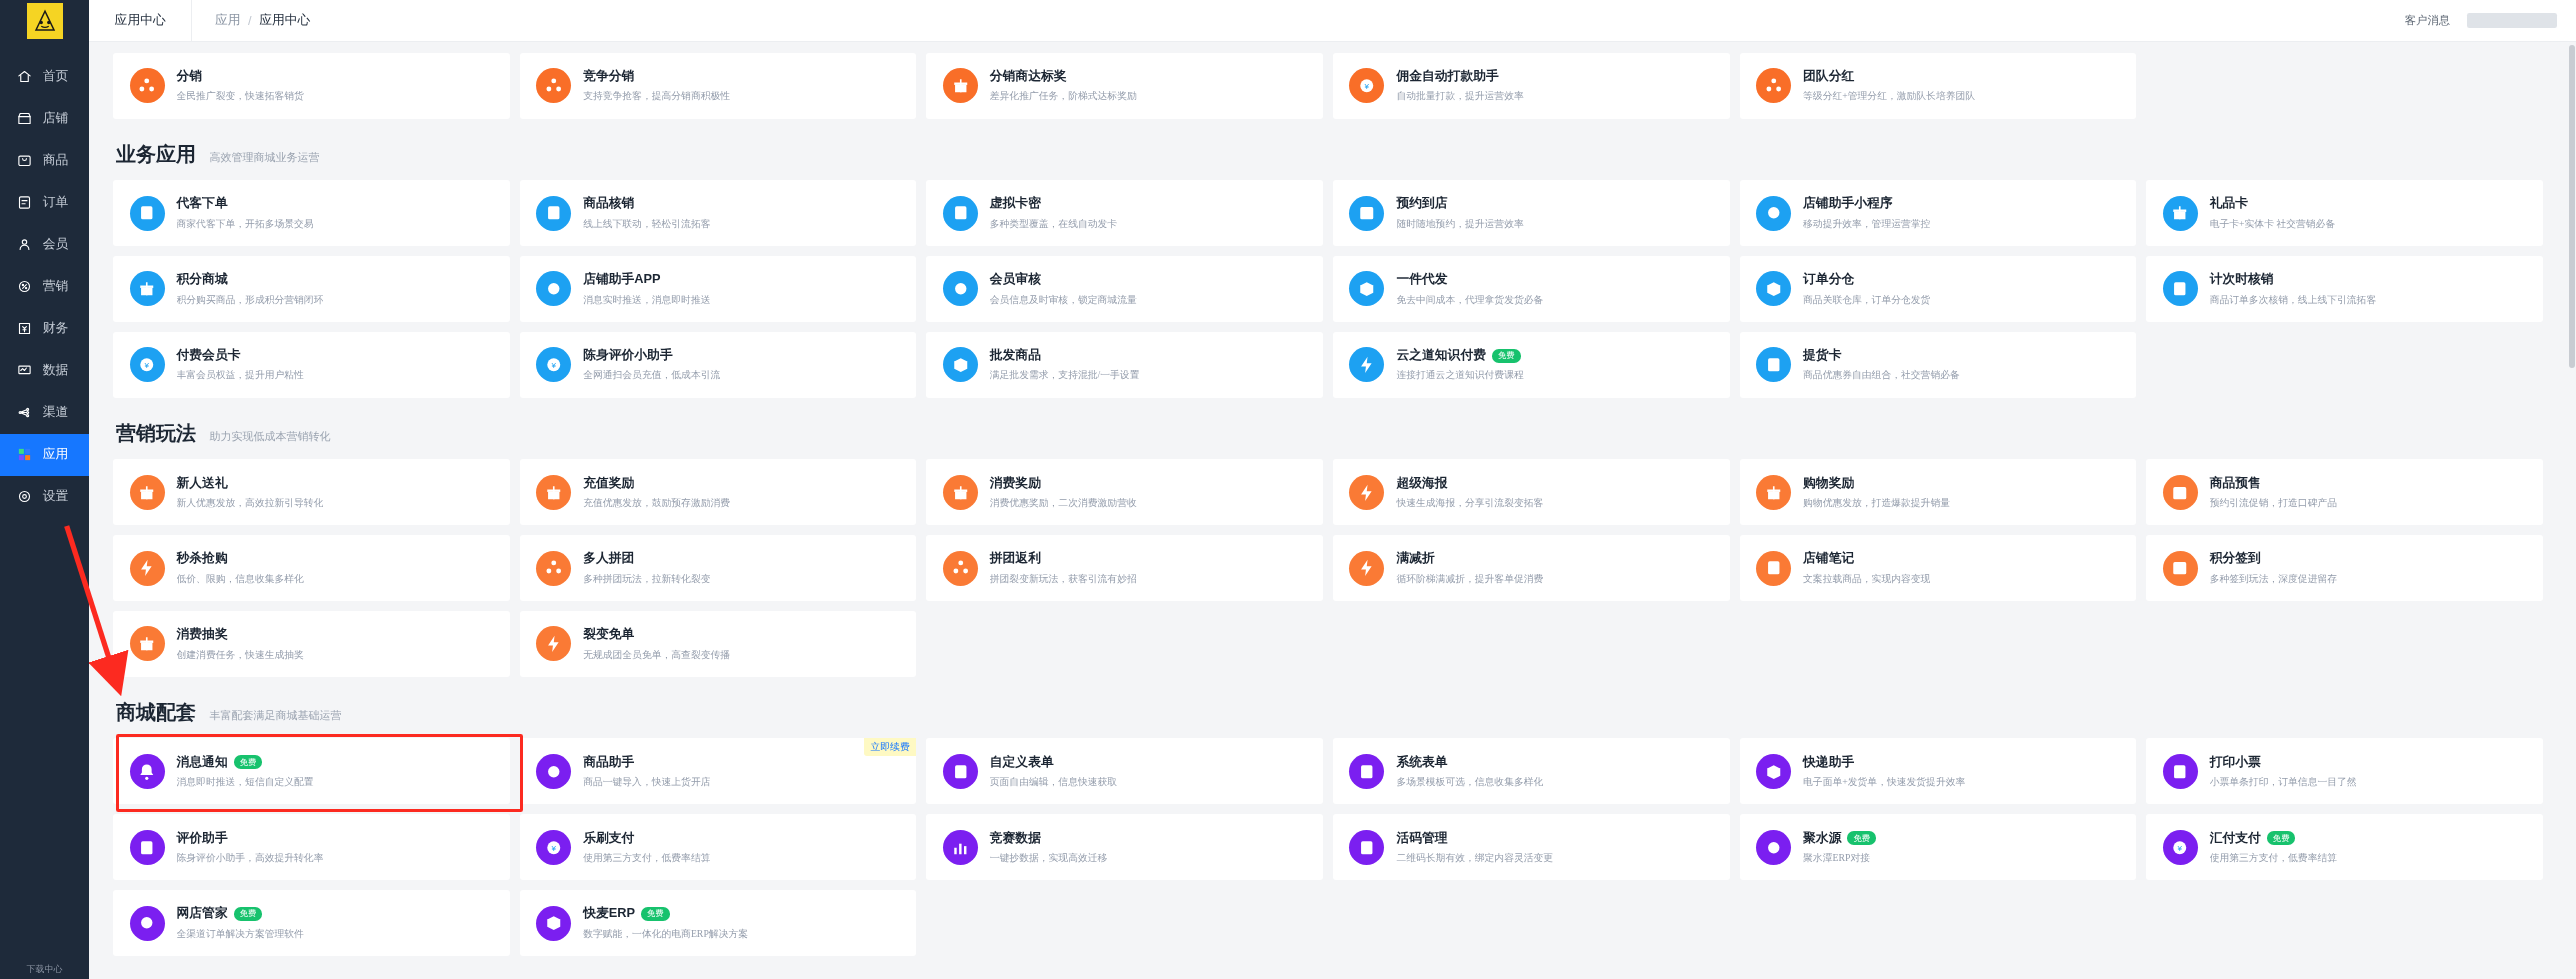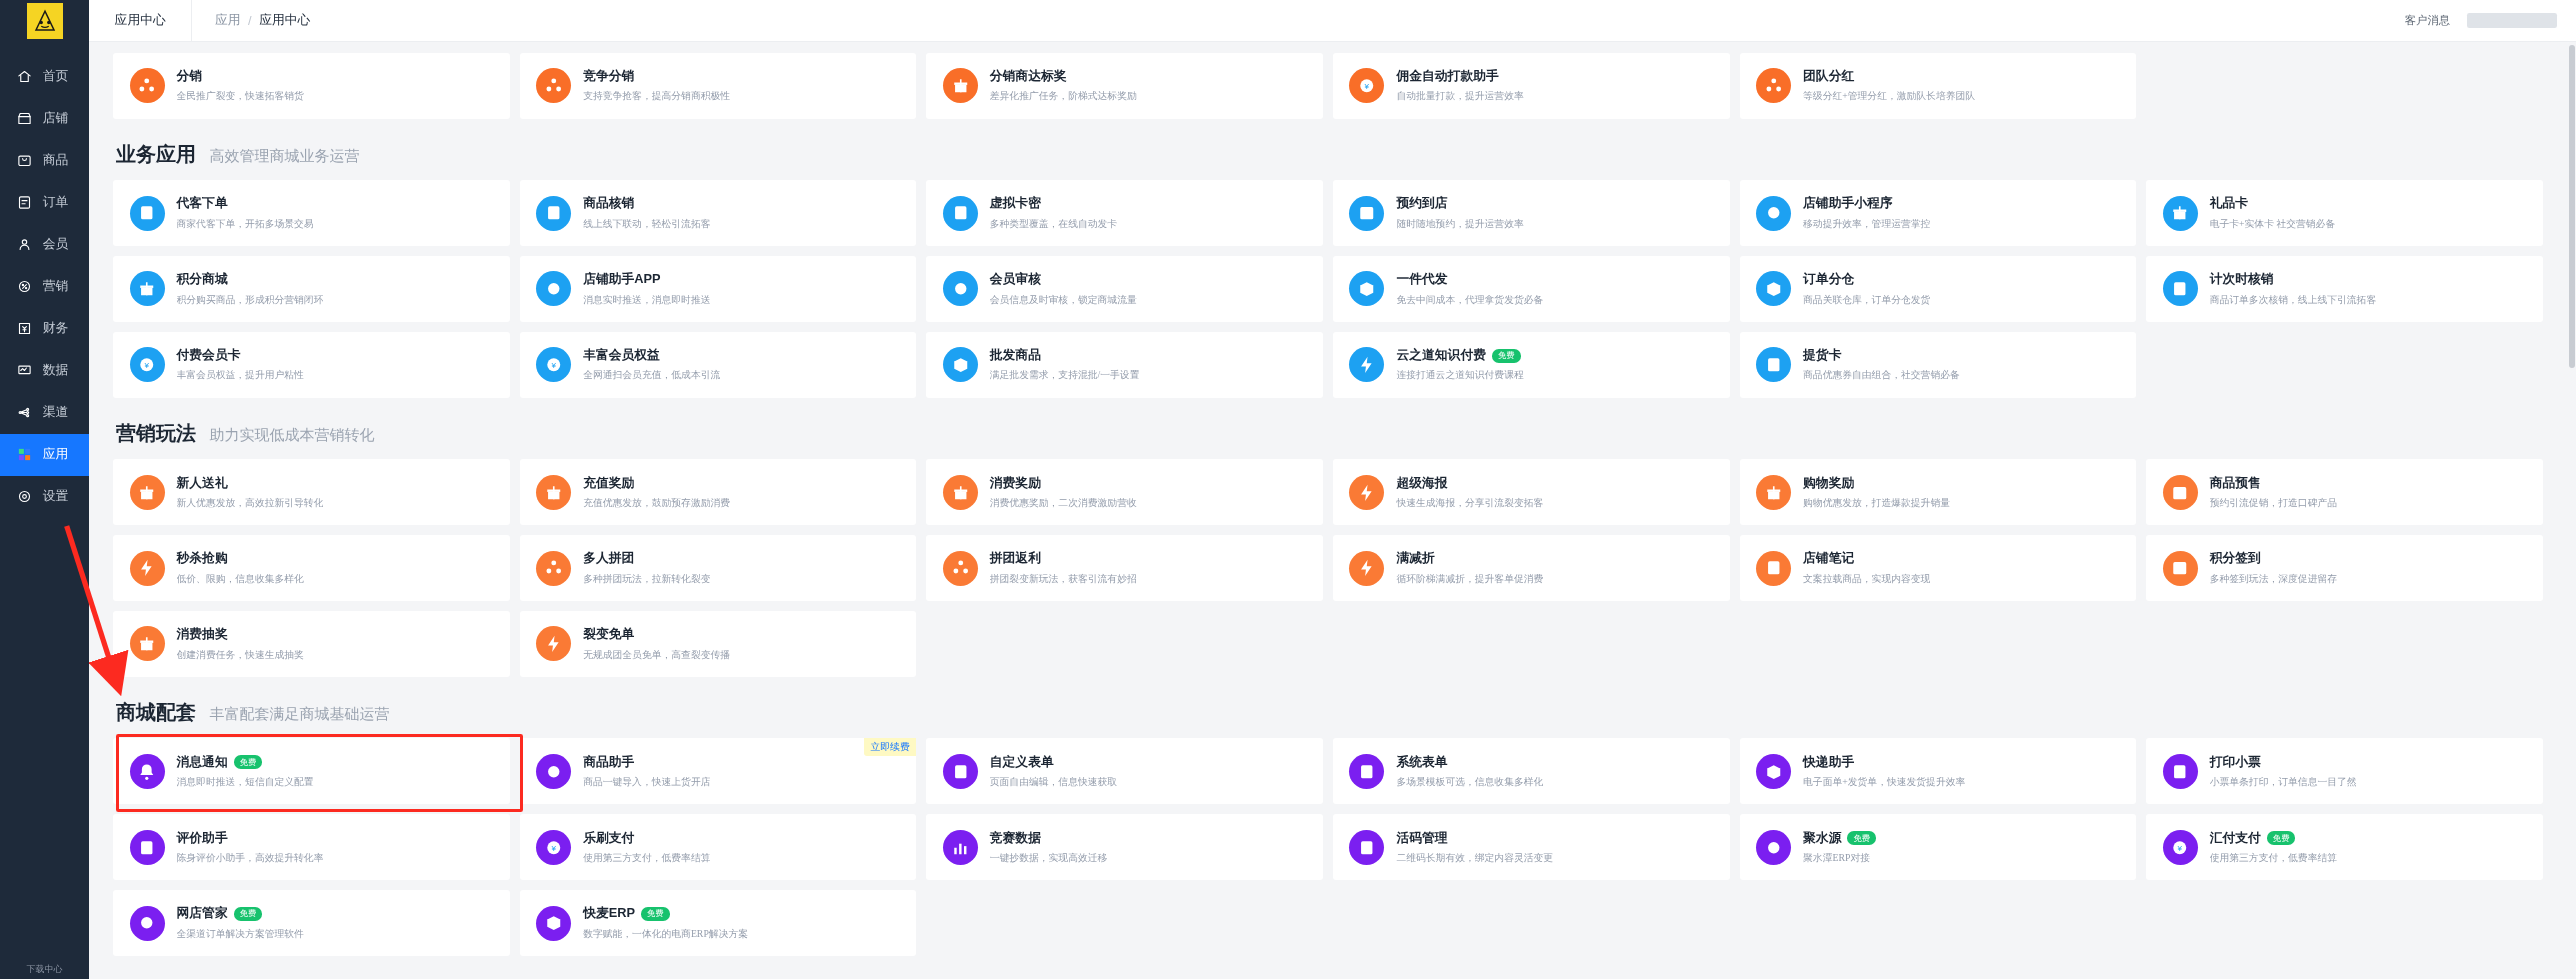--- a/index.html
+++ b/index.html
@@ -38,21 +38,21 @@
   .crumb .c-cur { color:#25303f; }
   .topbar-right { margin-left:auto; display:flex; align-items:center; gap:16.5px;
     padding-right:19.5px; }
   .msg-link { font-size:11.3px; color:#5b6572; cursor:pointer; }
   .user-pill { width:90px; height:15px; background:#dfe3e8; border-radius:2.3px; }
 
   
   .content { flex:1; overflow:hidden; padding:0 33px 0 24px; position:relative; }
   .sec-head { display:flex; align-items:baseline; gap:13.5px; padding:22.6px 3px 12px 3px; }
   .sec-title { font-size:20px; font-weight:bold; color:#1c2633; }
-  .sec-sub { font-size:15px; color:#9aa3b0;text-align:center; }
+  .sec-sub { font-size:11px; color:#9aa3b0;text-align:center; }
 
   .grid { display:grid; grid-template-columns:repeat(6,1fr); gap:9.8px; }
   .card { background:#fff; border-radius:3px; height:66px; display:flex; align-items:center;
     padding:0 16.5px; gap:12px; cursor:pointer; position:relative; }
   .card .cicon { width:35px; height:35px; border-radius:50%; flex:0 0 35px;
     display:flex; align-items:center; justify-content:center; }
   .card .cicon svg { width:19.5px; height:19.5px; }
   .ctext { min-width:0; }
   .ctitle { font-size:12.8px; font-weight:bold; color:#1c2633; display:flex;
     align-items:center; gap:6px; white-space:nowrap; }
@@ -489,21 +489,21 @@
           </div>
           <div class="card">
             <span class="cicon bg-blue">
               <svg viewBox="0 0 24 24" fill="#fff">
                 <circle cx="12" cy="12" r="8"></circle>
                 <text x="12" y="16" font-size="10" text-anchor="middle" fill="#1da1f2">¥</text>
               </svg>
             </span>
             <span class="ctext">
               <span class="ctitle">
-                <span>丰富会员权益</span>
+                <span>陈身评价小助手</span>
               </span>
               <span class="cdesc" style="display:block">全网通扫会员充值，低成本引流</span>
             </span>
           </div>
           <div class="card">
             <span class="cicon bg-blue">
               <svg viewBox="0 0 24 24" fill="#fff">
                 <path d="M4 8l8-4 8 4v9l-8 4-8-4z"></path>
                 <path d="M4 8l8 4 8-4" stroke="#fff" fill="none" opacity=".6"></path>
               </svg>

